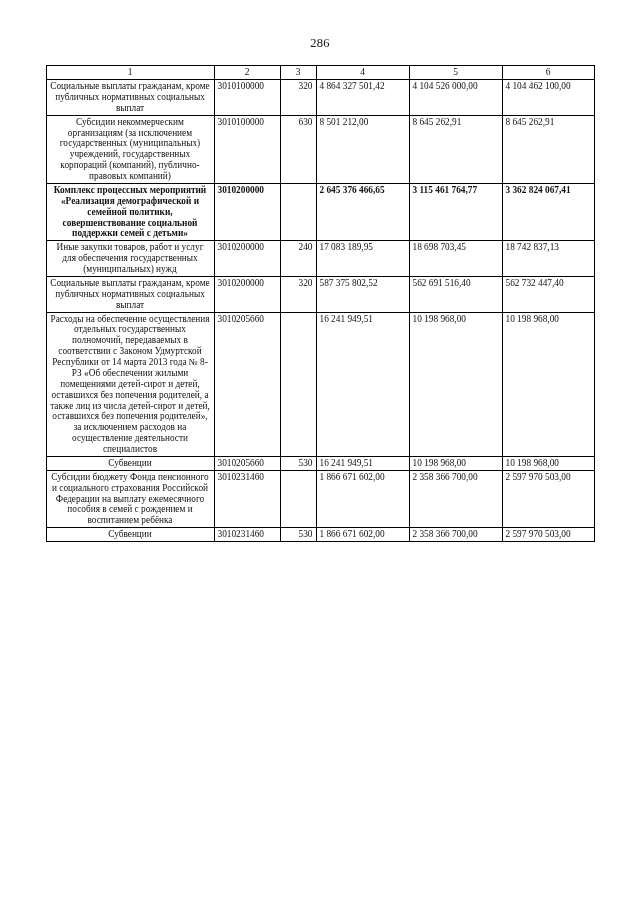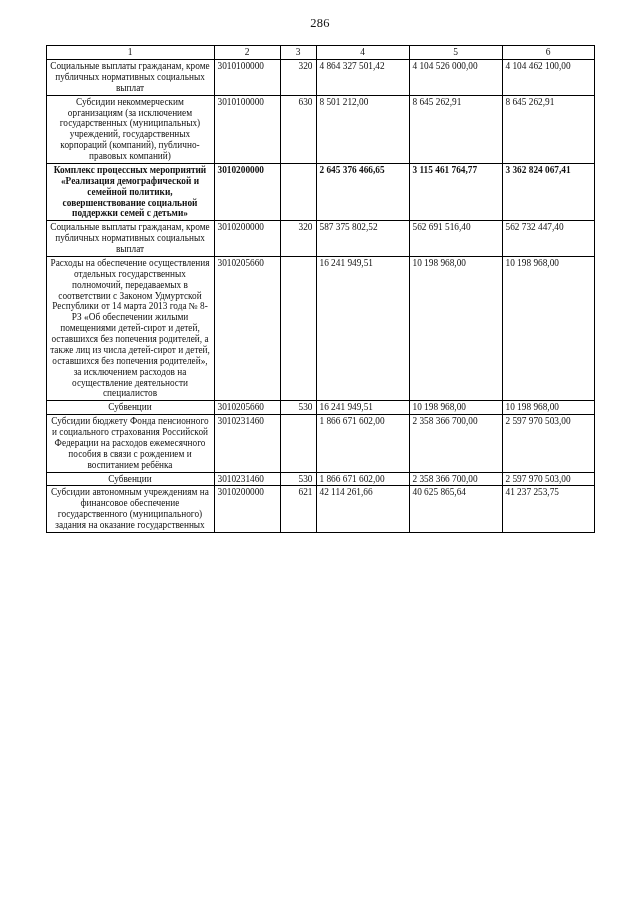--- a/index.html
+++ b/index.html
@@ -18,21 +18,21 @@
   .page {
     width: 640px;
     height: 905px;
     box-sizing: border-box;
     padding: 0;
     position: relative;
   }
   .page-number {
     text-align: center;
     font-size: 12.5px;
-    margin-top: 16px;
+    margin-top: 36px;
     margin-bottom: 14px;
     letter-spacing: 0.2px;
   }
   table.budget {
     border-collapse: collapse;
     margin: 0 auto;
     width: 548px;
     table-layout: fixed;
     font-size: 9.3px;
     line-height: 1.17;
@@ -124,20 +124,28 @@
       </tr>
       <tr class="bold">
         <td class="name">Комплекс процессных мероприятий «Реализация демографической и семейной политики, совершенствование социальной поддержки семей с детьми»</td>
         <td class="code">3010200000</td>
         <td class="type"></td>
         <td class="num">2 645 376 466,65</td>
         <td class="num">3 115 461 764,77</td>
         <td class="num">3 362 824 067,41</td>
       </tr>
       <tr>
+        <td class="name">Иные закупки товаров, работ и услуг для обеспечения государственных (муниципальных) нужд</td>
+        <td class="code">3010200000</td>
+        <td class="type">240</td>
+        <td class="num">17 083 189,95</td>
+        <td class="num">18 698 703,45</td>
+        <td class="num">18 742 837,13</td>
+      </tr>
+      <tr>
         <td class="name">Социальные выплаты гражданам, кроме публичных нормативных социальных выплат</td>
         <td class="code">3010200000</td>
         <td class="type">320</td>
         <td class="num">587 375 802,52</td>
         <td class="num">562 691 516,40</td>
         <td class="num">562 732 447,40</td>
       </tr>
       <tr>
         <td class="name">Расходы на обеспечение осуществления отдельных государственных полномочий, передаваемых в соответствии с Законом Удмуртской Республики от 14 марта 2013 года № 8-РЗ «Об обеспечении жилыми помещениями детей-сирот и детей, оставшихся без попечения родителей, а также лиц из числа детей-сирот и детей, оставшихся без попечения родителей», за исключением расходов на осуществление деятельности специалистов</td>
         <td class="code">3010205660</td>
@@ -148,39 +156,31 @@
       </tr>
       <tr>
         <td class="name">Субвенции</td>
         <td class="code">3010205660</td>
         <td class="type">530</td>
         <td class="num">16 241 949,51</td>
         <td class="num">10 198 968,00</td>
         <td class="num">10 198 968,00</td>
       </tr>
       <tr>
-        <td class="name">Субсидии бюджету Фонда пенсионного и социального страхования Российской Федерации на расходов ежемесячного пособия в связи с рождением и воспитанием ребёнка</td>
+        <td class="name">Субсидии бюджету Фонда пенсионного и социального страхования Российской Федерации на выплату ежемесячного пособия в семей с рождением и воспитанием ребёнка</td>
         <td class="code">3010231460</td>
         <td class="type"></td>
         <td class="num">1 866 671 602,00</td>
         <td class="num">2 358 366 700,00</td>
         <td class="num">2 597 970 503,00</td>
       </tr>
       <tr>
         <td class="name">Субвенции</td>
         <td class="code">3010231460</td>
         <td class="type">530</td>
         <td class="num">1 866 671 602,00</td>
         <td class="num">2 358 366 700,00</td>
         <td class="num">2 597 970 503,00</td>
       </tr>
-      <tr>
-        <td class="name">Субсидии автономным учреждениям на финансовое обеспечение государственного (муниципального) задания на оказание государственных</td>
-        <td class="code">3010200000</td>
-        <td class="type">621</td>
-        <td class="num">42 114 261,66</td>
-        <td class="num">40 625 865,64</td>
-        <td class="num">41 237 253,75</td>
-      </tr>
     </tbody>
   </table>
 
 </div>
 
 </body></html>

